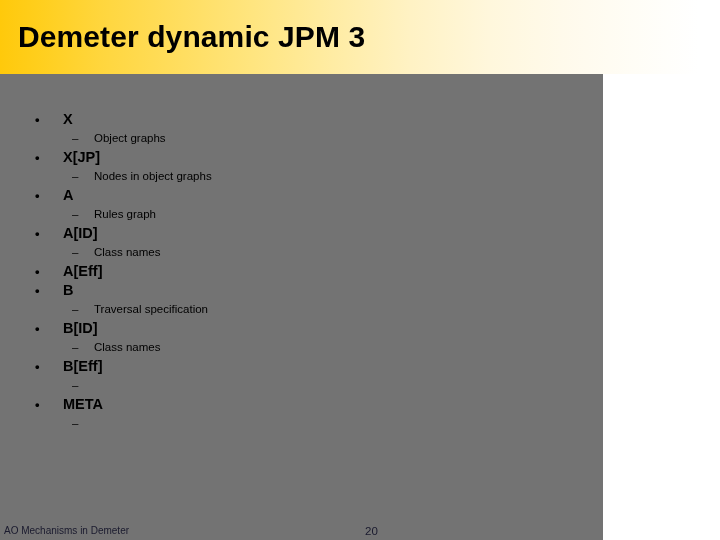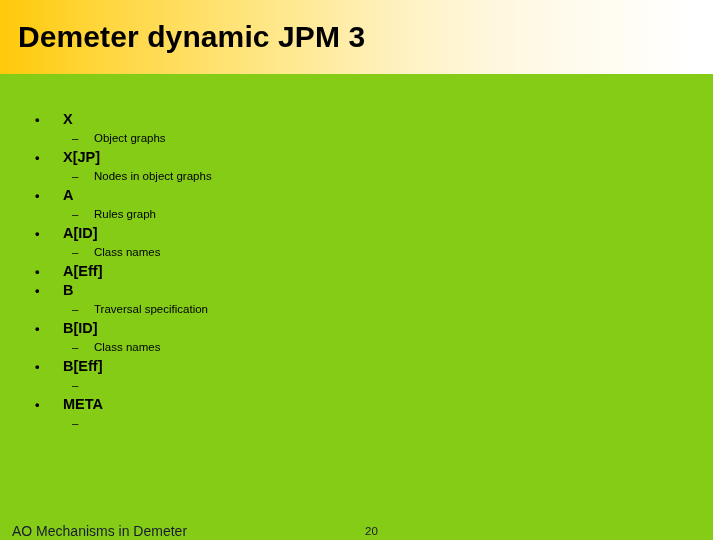--- a/index.html
+++ b/index.html
@@ -9,23 +9,23 @@
   }
   body {
     width: 720px;
     height: 540px;
     background: #ffffff;
     font-family: "Liberation Sans", sans-serif;
     overflow: hidden;
   }
   .slide {
     position: relative;
-    width: 713px;
+    width: 603px;
     height: 540px;
-    background: #84cc16;
+    background: #737373;
     box-sizing: border-box;
   }
 
   
   .title-band {
     position: absolute;
     left: 0;
     top: 0;
     width: 720px;
     height: 74px;
@@ -98,23 +98,23 @@
     top: 0;
     width: 12px;
     font-size: 11.5px;
     line-height: 19px;
     color: #000000;
   }
 
   
   .footer-left {
     position: absolute;
-    left: 12px;
+    left: 4px;
     top: 524px;
-    font-size: 14px;
+    font-size: 10px;
     color: #1a1a2e;
     line-height: 14px;
     white-space: nowrap;
   }
   .footer-page {
     position: absolute;
     left: 365px;
     top: 524px;
     font-size: 11.5px;
     color: #1a1a2e;

